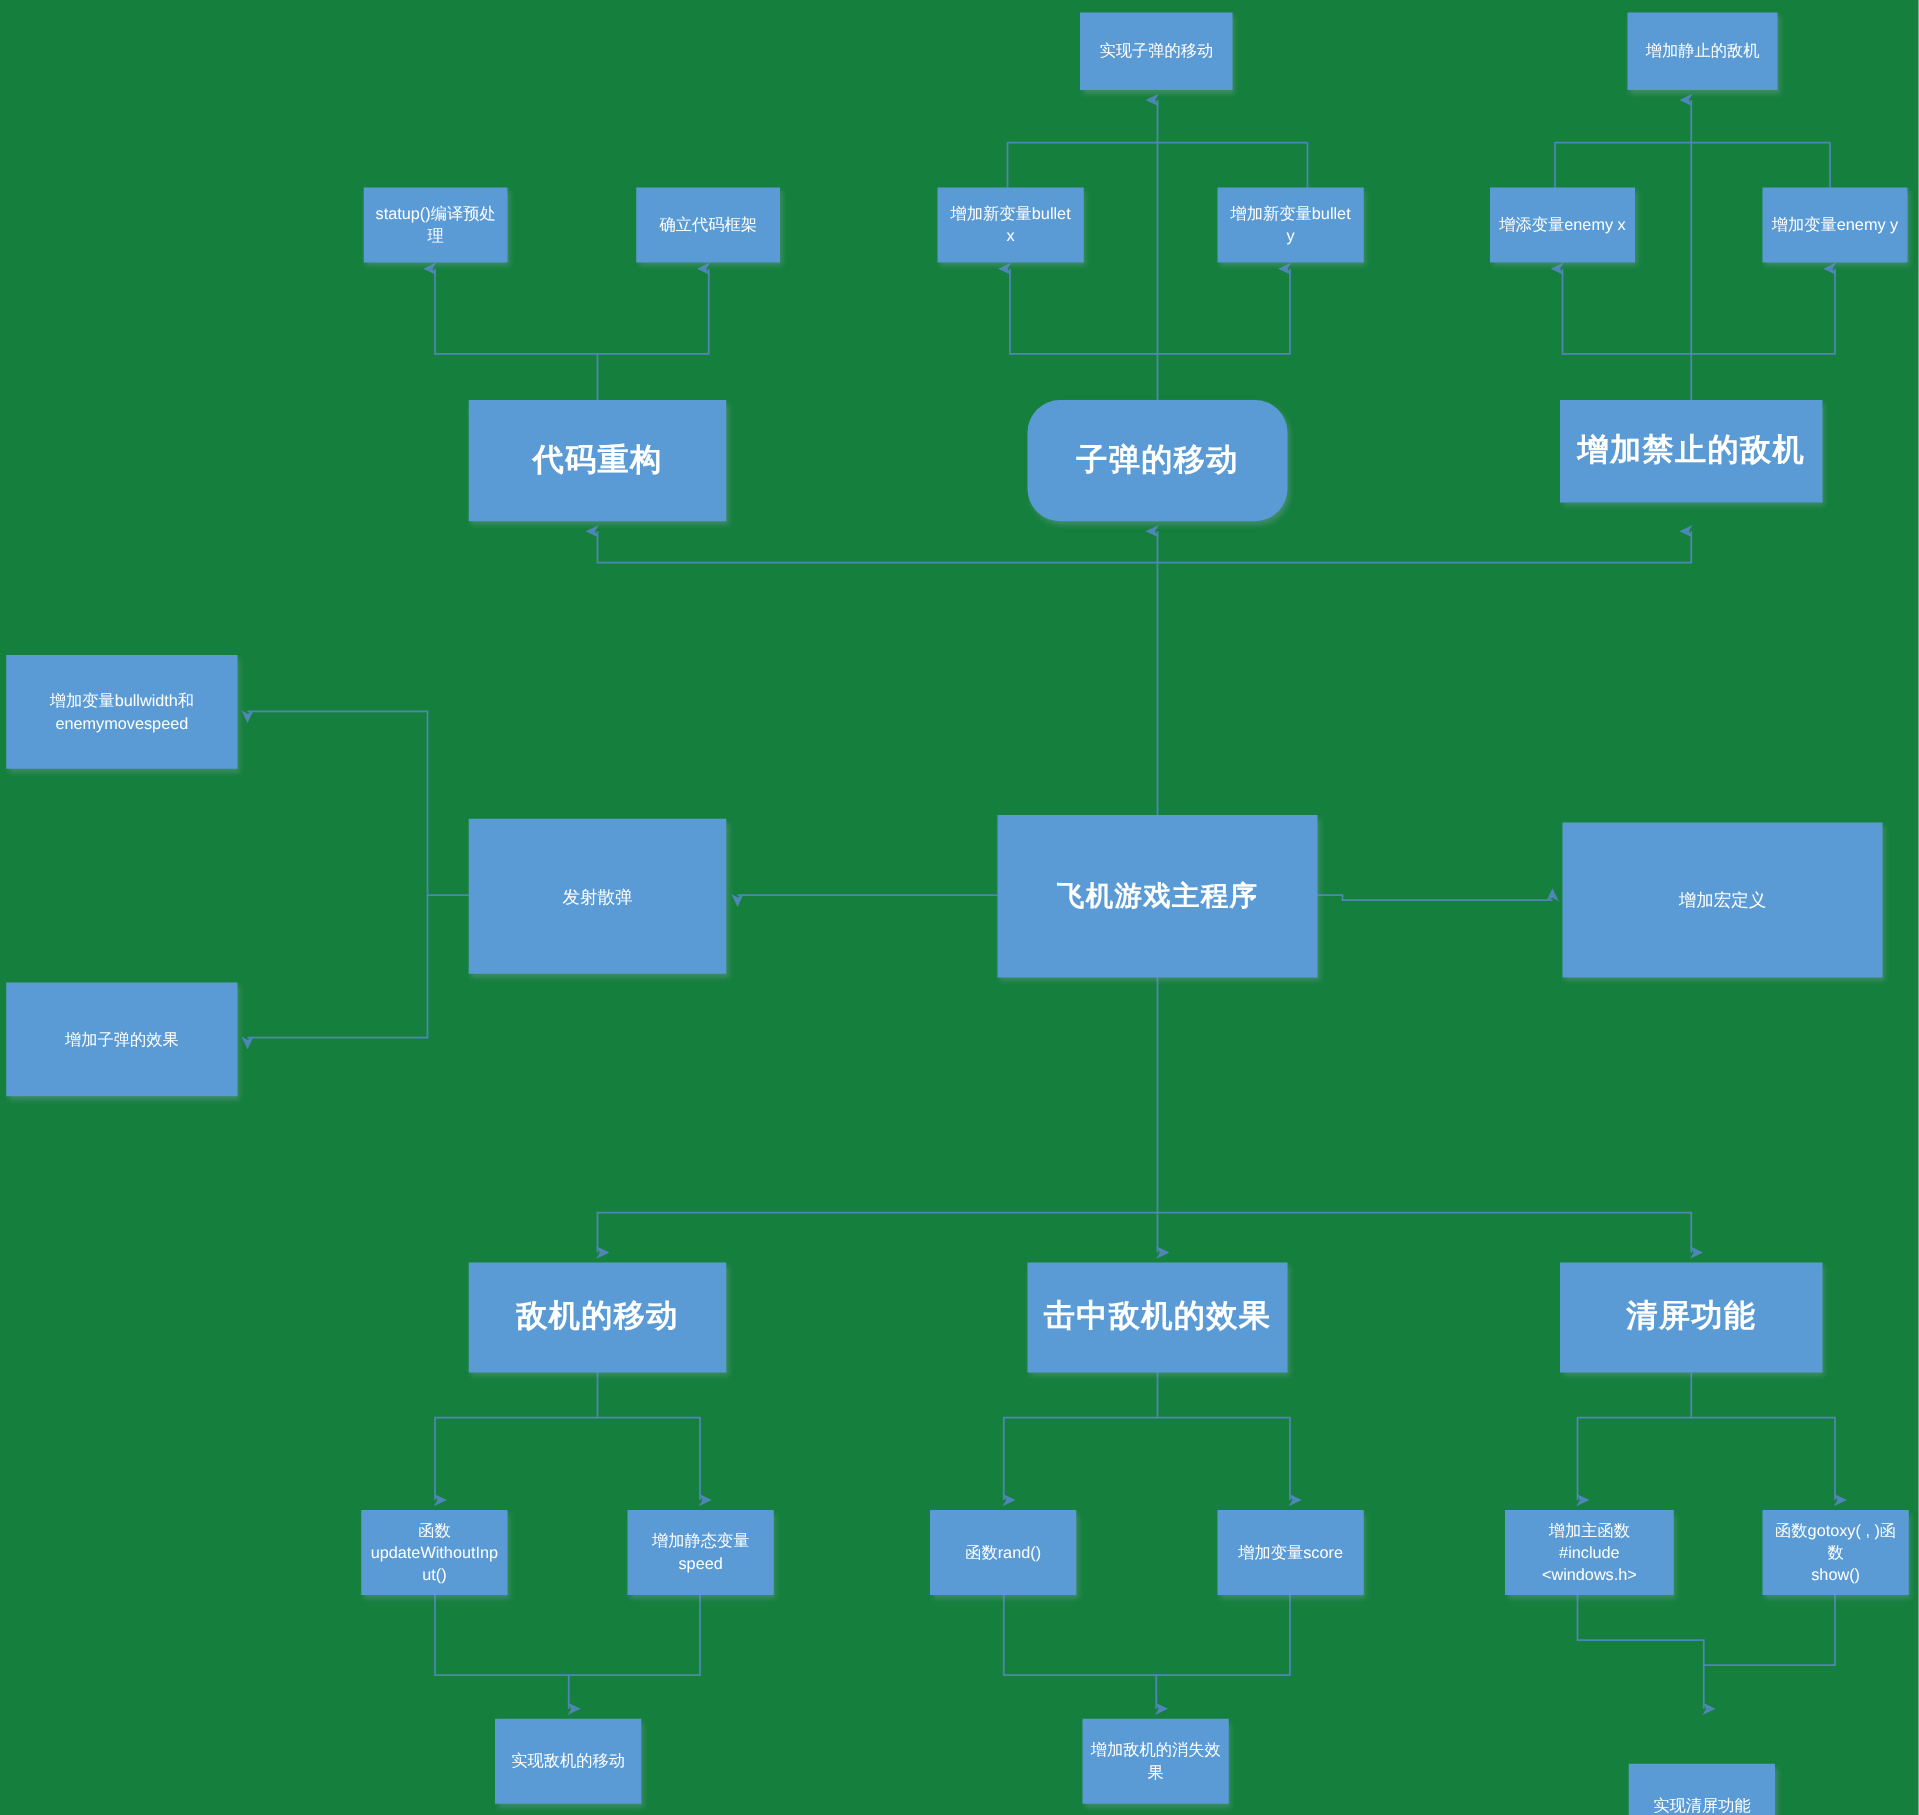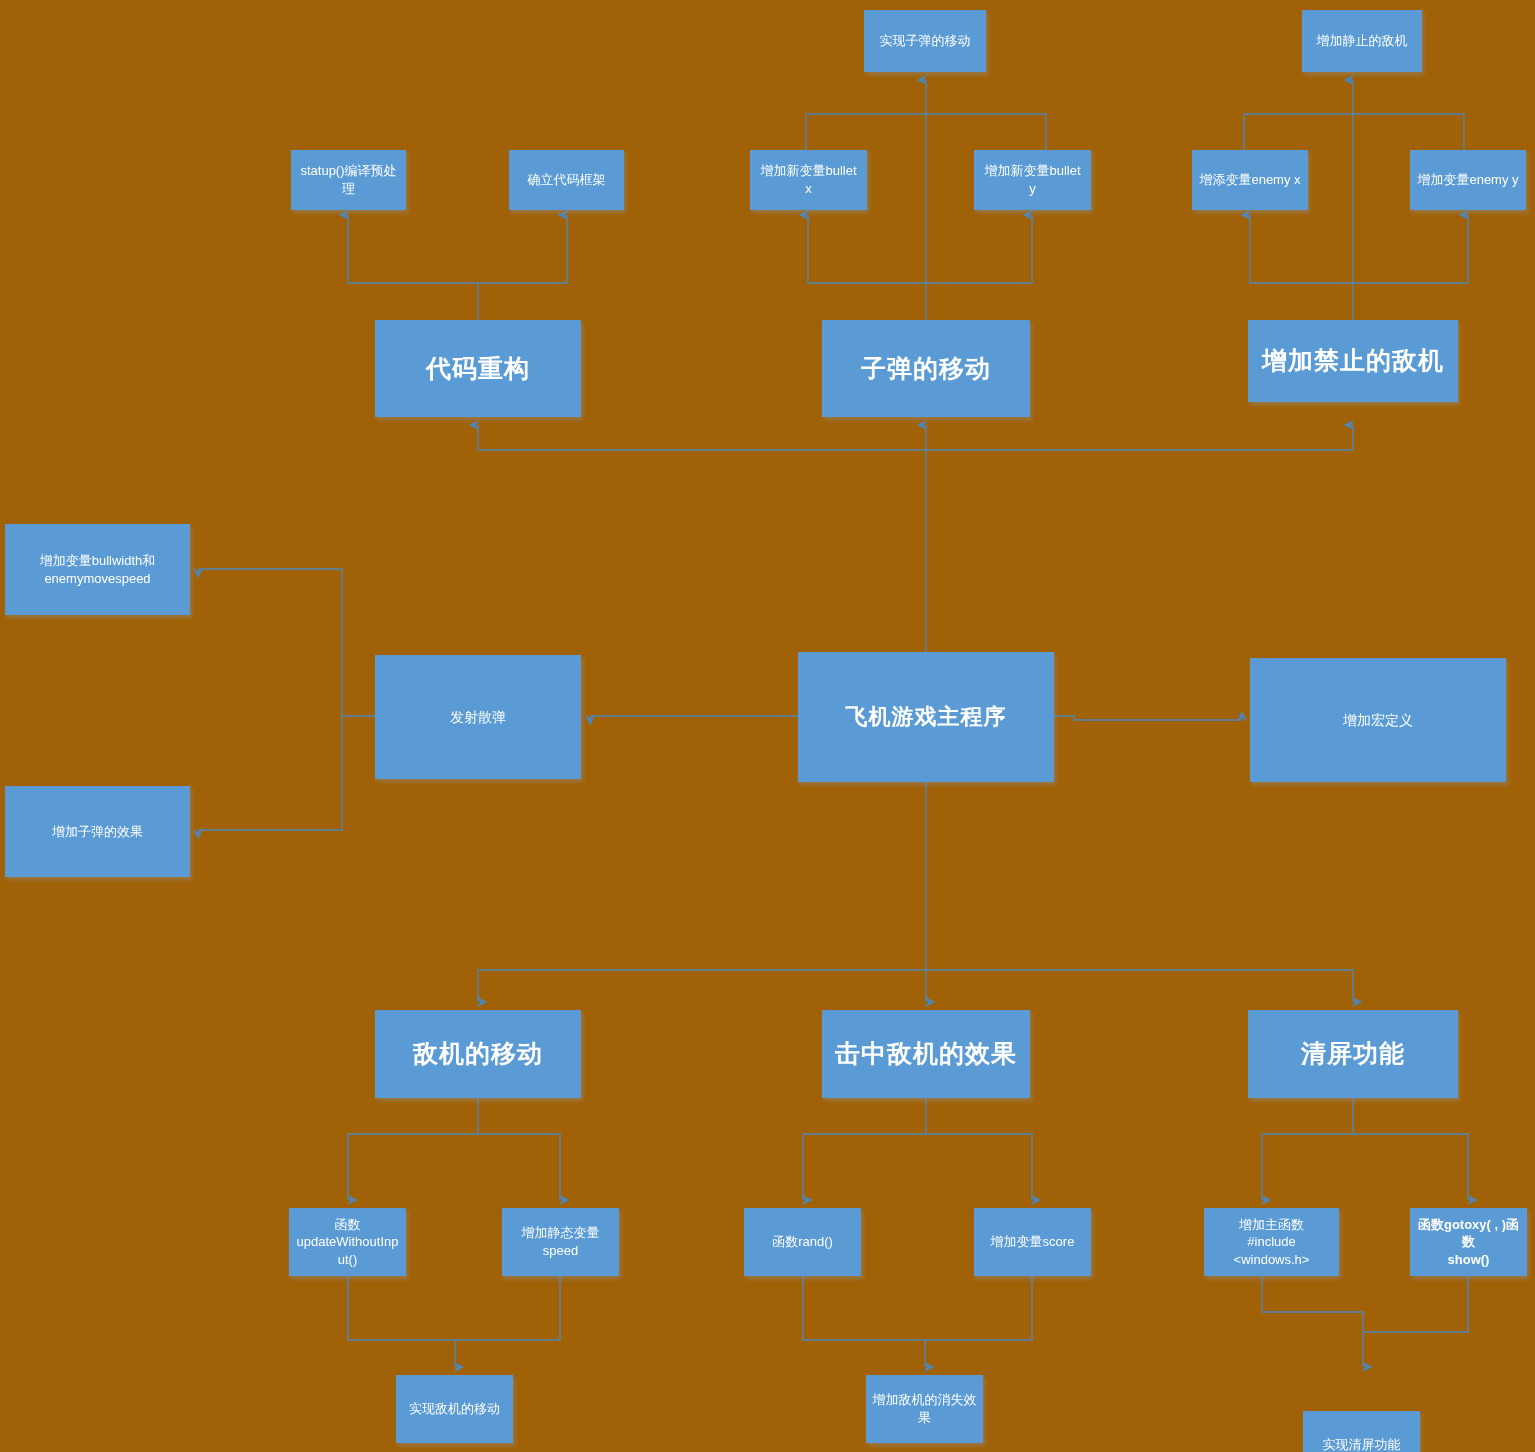--- a/index.html
+++ b/index.html
@@ -10,21 +10,21 @@
   body {
     width: 1535px;
     height: 1452px;
     font-family: "Liberation Sans", "DejaVu Sans", sans-serif;
     overflow: hidden;
   }
   #canvas {
     position: relative;
     width: 1535px;
     height: 1452px;
-    background: #a16207;
+    background: #15803d;
   }
   svg.wires {
     position: absolute;
     left: 0;
     top: 0;
     width: 1535px;
     height: 1452px;
     pointer-events: none;
   }
   .node {
@@ -145,21 +145,21 @@
   </div>
 
   <div class="node sz-sm" style="left:1410px;top:150px;width:116px;height:60px;">
     <span class="lbl">增加变量enemy y</span>
   </div>
 
   <div class="node sz-lg" style="left:375px;top:320px;width:206px;height:97px;">
     <span class="lbl">代码重构</span>
   </div>
 
-  <div class="node sz-lg" style="left:822px;top:320px;width:208px;height:97px;">
+  <div class="node sz-lg" style="left:822px;top:320px;width:208px;height:97px;border-radius:26px;">
     <span class="lbl">子弹的移动</span>
   </div>
 
   <div class="node sz-lg" style="left:1248px;top:320px;width:210px;height:82px;">
     <span class="lbl">增加禁止的敌机</span>
   </div>
 
   <div class="node sz-sm" style="left:5px;top:524px;width:185px;height:91px;">
     <span class="lbl">增加变量bullwidth和
 enemymovespeed</span>
@@ -210,21 +210,21 @@
   <div class="node sz-sm" style="left:974px;top:1208px;width:117px;height:68px;">
     <span class="lbl">增加变量score</span>
   </div>
 
   <div class="node sz-sm" style="left:1204px;top:1208px;width:135px;height:68px;">
     <span class="lbl">增加主函数
 #include
 &lt;windows.h&gt;</span>
   </div>
 
-  <div class="node sz-sm" style="left:1410px;top:1208px;width:117px;height:68px;font-weight:bold;">
+  <div class="node sz-sm" style="left:1410px;top:1208px;width:117px;height:68px;">
     <span class="lbl">函数gotoxy( , )函数
 show()</span>
   </div>
 
   <div class="node sz-sm" style="left:396px;top:1375px;width:117px;height:68px;">
     <span class="lbl">实现敌机的移动</span>
   </div>
 
   <div class="node sz-sm" style="left:866px;top:1375px;width:117px;height:68px;">
     <span class="lbl">增加敌机的消失效

